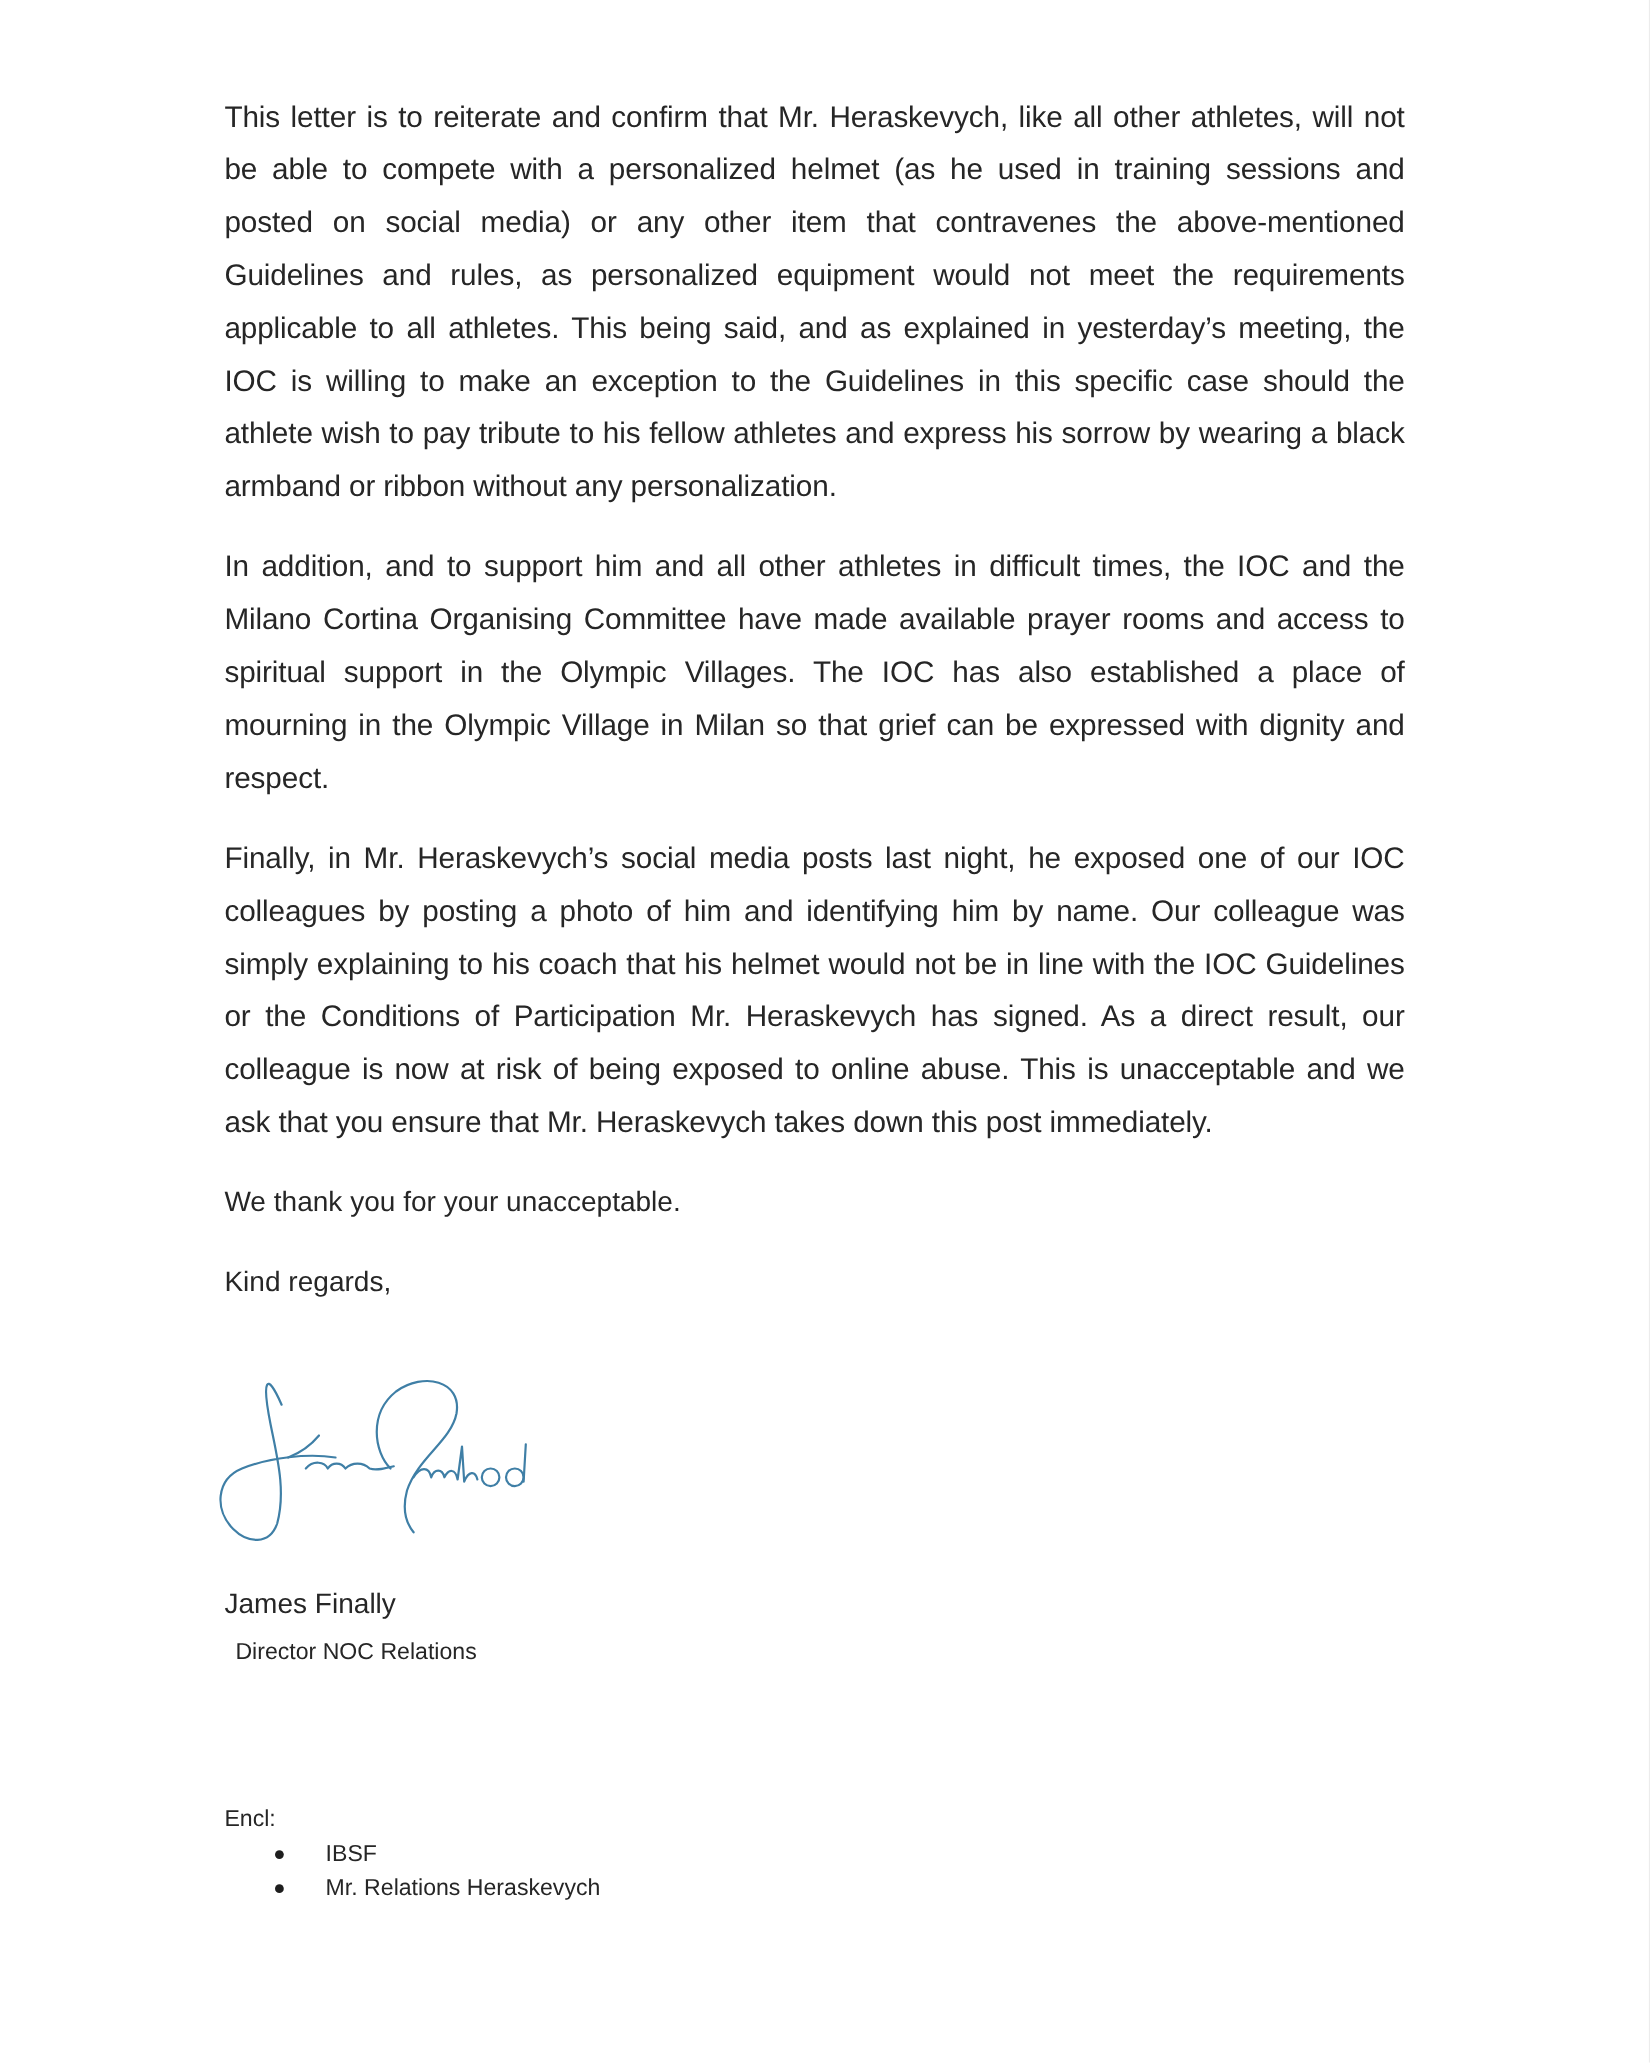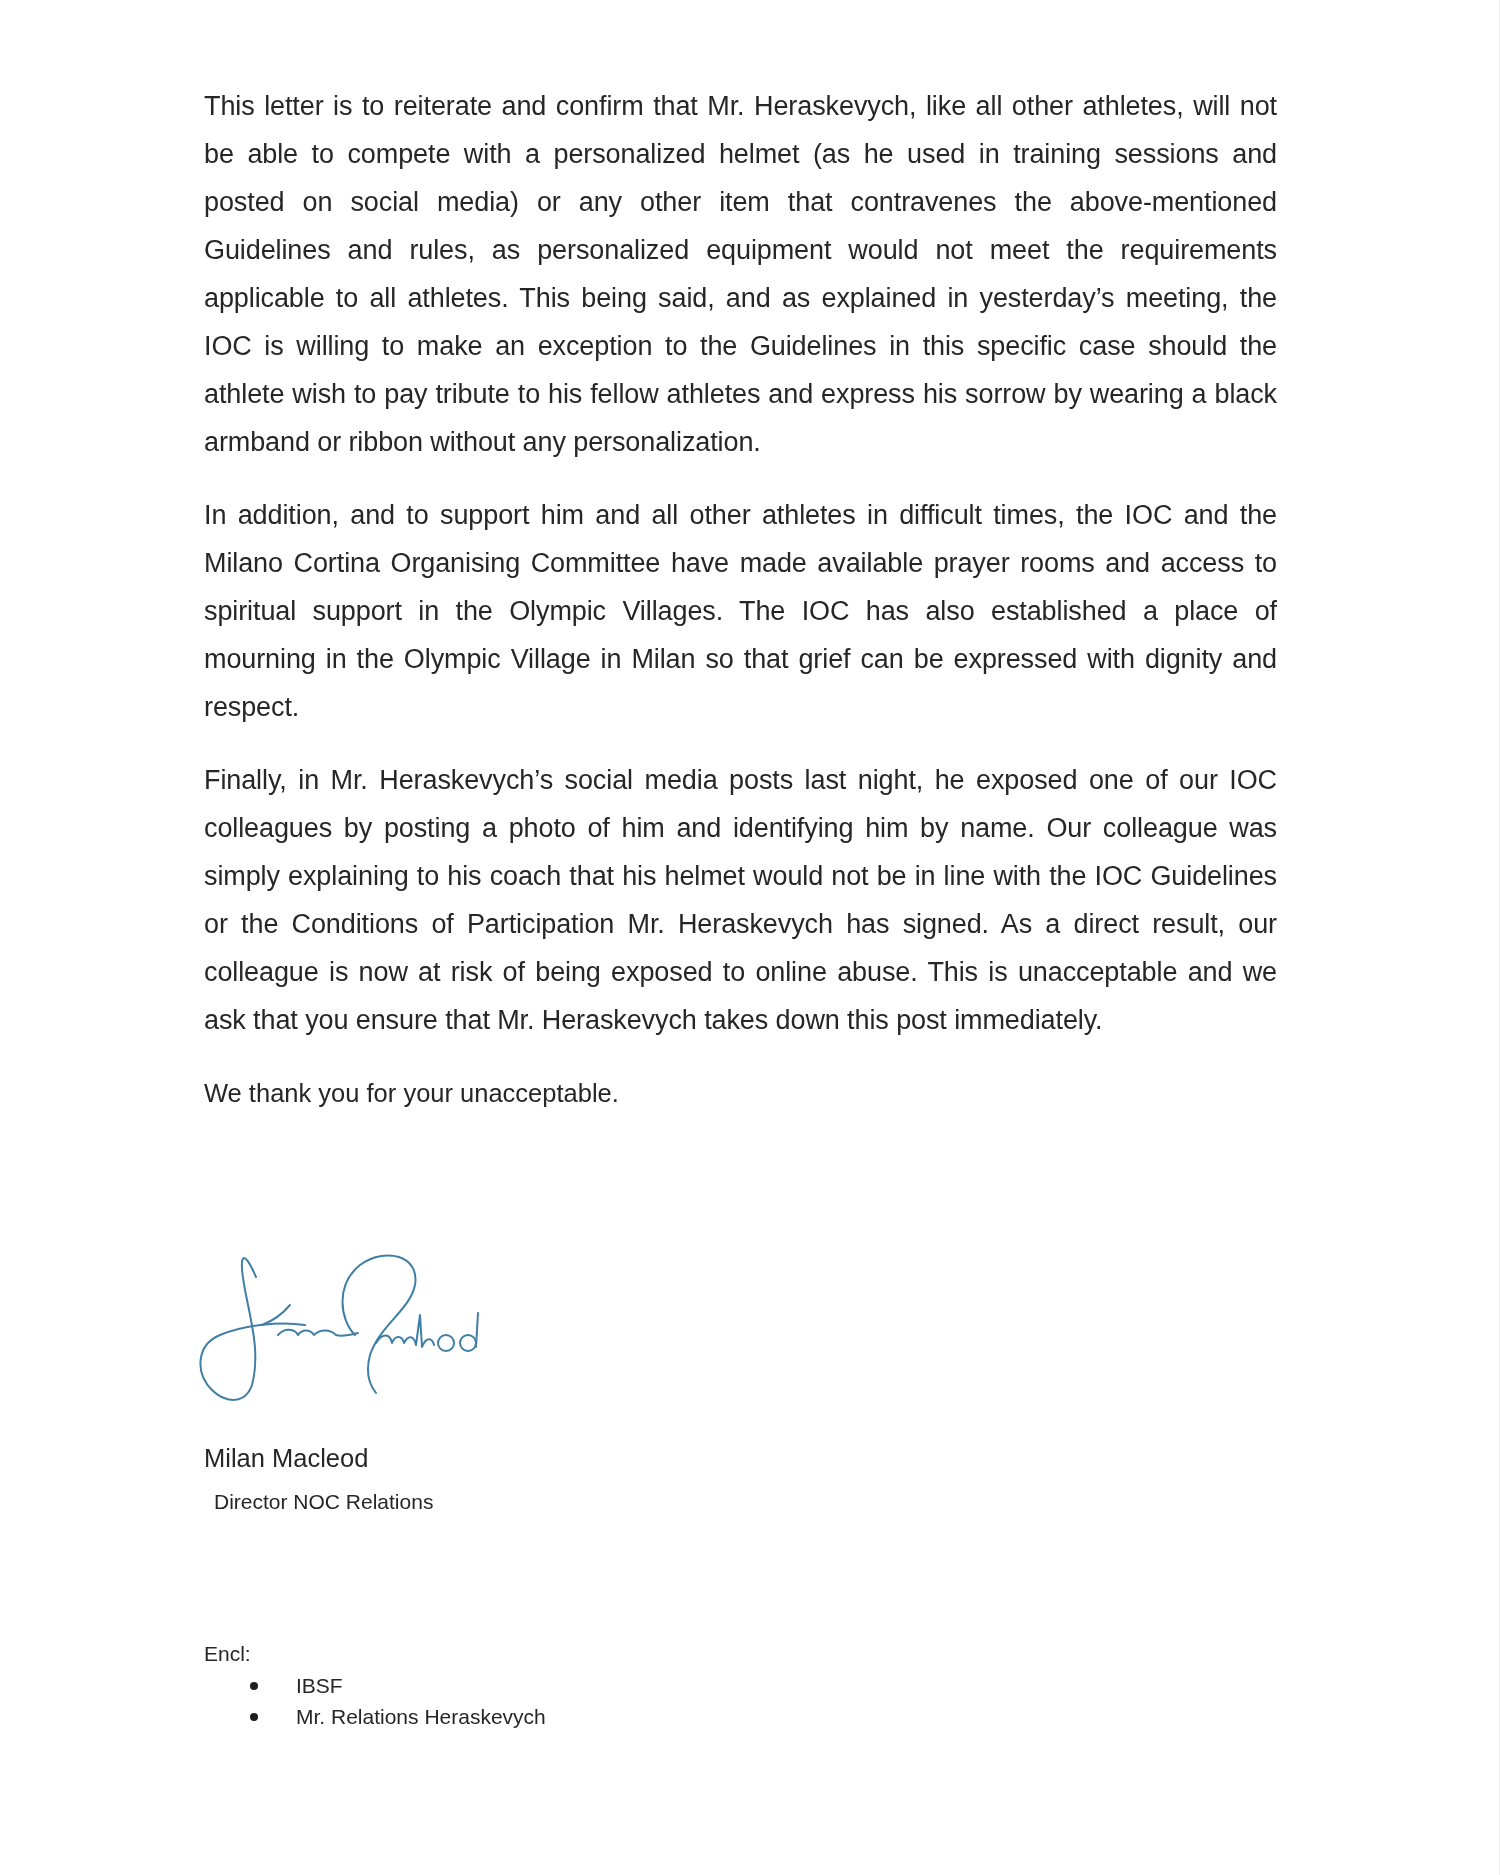--- a/index.html
+++ b/index.html
@@ -98,41 +98,42 @@
 </head>
 <body>
 
 <div class="page">
 
   <div class="body-text">
     <p class="para">This letter is to reiterate and confirm that Mr. Heraskevych, like all other athletes, will not be able to compete with a personalized helmet (as he used in training sessions and posted on social media) or any other item that contravenes the above-mentioned Guidelines and rules, as personalized equipment would not meet the requirements applicable to all athletes. This being said, and as explained in yesterday’s meeting, the IOC is willing to make an exception to the Guidelines in this specific case should the athlete wish to pay tribute to his fellow athletes and express his sorrow by wearing a black armband or ribbon without any personalization.</p>
     <p class="para">In addition, and to support him and all other athletes in difficult times, the IOC and the Milano Cortina Organising Committee have made available prayer rooms and access to spiritual support in the Olympic Villages. The IOC has also established a place of mourning in the Olympic Village in Milan so that grief can be expressed with dignity and respect.</p>
     <p class="para">Finally, in Mr. Heraskevych’s social media posts last night, he exposed one of our IOC colleagues by posting a photo of him and identifying him by name. Our colleague was simply explaining to his coach that his helmet would not be in line with the IOC Guidelines or the Conditions of Participation Mr. Heraskevych has signed. As a direct result, our colleague is now at risk of being exposed to online abuse. This is unacceptable and we ask that you ensure that Mr. Heraskevych takes down this post immediately.</p>
     <p class="closing">We thank you for your unacceptable.</p>
+    <p class="closing">Kind regards,</p>
   </div>
 
   <div class="signature">
     <svg width="330" height="185" viewBox="0 0 330 185" fill="none" stroke="#3f7fa6" stroke-width="2" stroke-linecap="round" stroke-linejoin="round">
 
       <path d="M66 52 C 52 20, 48 30, 56 70 C 62 100, 70 130, 62 160 C 55 180, 35 178, 22 165 C 5 148, 6 120, 30 110 C 55 100, 90 96, 115 100"></path>
 
       <path d="M72 100 C 85 95, 95 86, 100 80"></path>
 
       <path d="M88 110 C 95 102, 105 104, 108 110 C 112 104, 120 104, 124 110 C 130 104, 140 104, 146 110 C 152 112, 160 110, 168 108"></path>
 
       <path d="M165 110 C 150 95, 145 60, 170 40 C 195 22, 230 30, 225 60 C 220 85, 190 100, 180 130 C 176 145, 178 158, 186 168"></path>
 
       <path d="M186 118 C 192 108, 200 108, 202 118 C 205 110, 212 110, 214 118 C 218 110, 224 110, 226 120 L 230 90 L 232 122 C 236 112, 242 112, 244 120"></path>
       <ellipse cx="256" cy="118" rx="8" ry="8"></ellipse>
       <ellipse cx="278" cy="118" rx="8" ry="8"></ellipse>
       <path d="M286 122 L 288 88"></path>
     </svg>
   </div>
 
-  <div class="signer-name">Milan Macleod</div>
+  <div class="signer-name">James Finally</div>
   <div class="signer-title">Director NOC Relations</div>
 
   <div class="encl">
     <div class="encl-label">Encl:</div>
     <ul class="encl-list">
       <li class="encl-item">
         <span class="bullet"></span>
         <span>IBSF</span>
       </li>
       <li class="encl-item">

